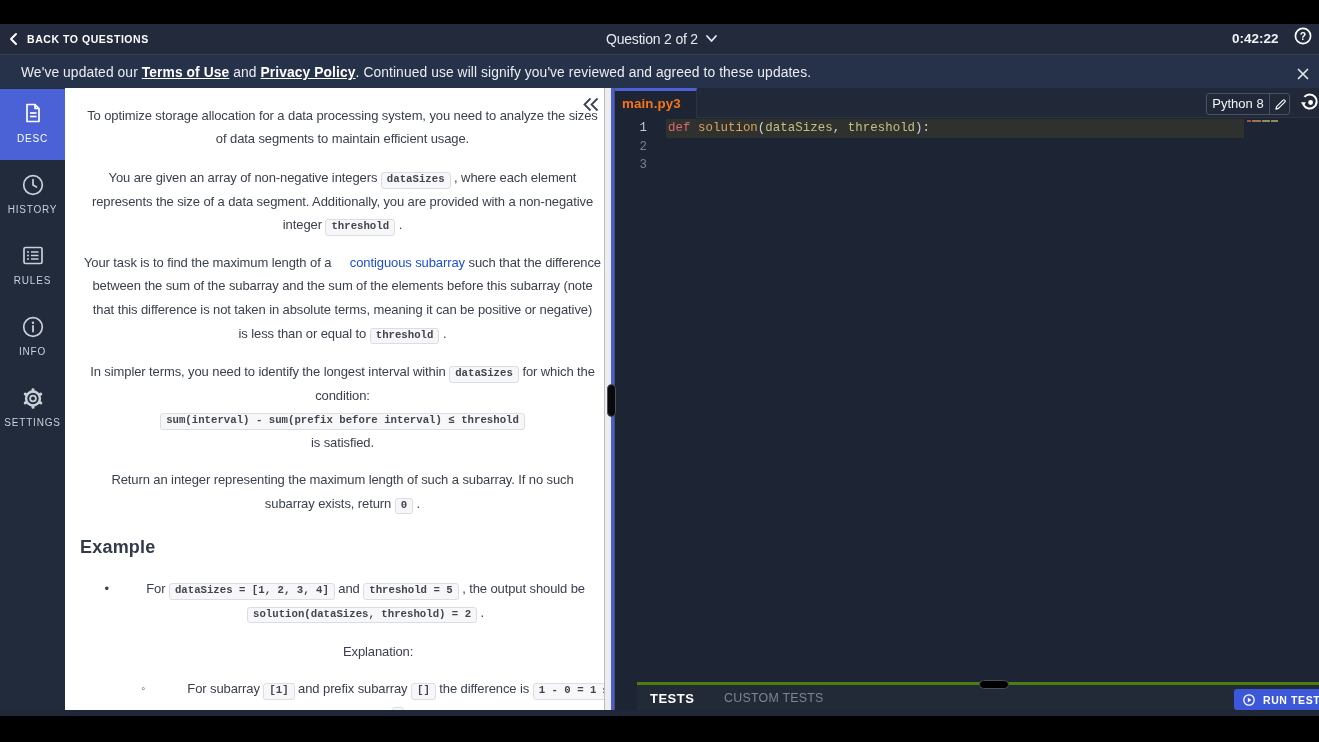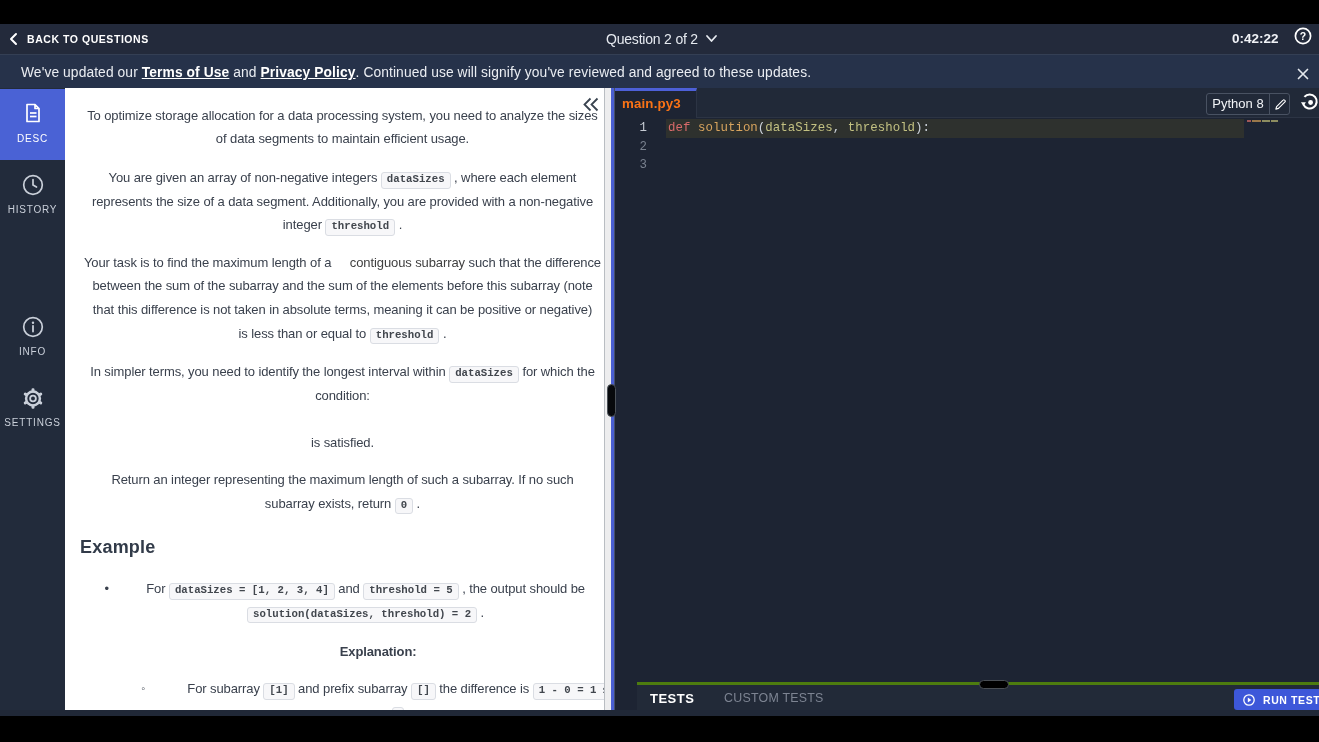--- a/index.html
+++ b/index.html
@@ -18,21 +18,21 @@
 .sbitem svg { position:absolute; left:50%; transform:translateX(-50%); top:14px; }
 .sbsel { background:#4a62d5; color:#fff; }
 
 #desc { position:absolute; left:65px; top:0; width:539px; height:622px; background:#fff; overflow:hidden;text-align:center; }
 #scrolltrack { position:absolute; left:604px; top:0; width:7px; height:622px; background:#ededee; border-left:1px solid #b9bdc2; }
 #vdivider { position:absolute; left:611px; top:0; width:3px; height:622px; background:#4a5fd1; }
 #divedge { position:absolute; left:614px; top:0; width:1px; height:622px; background:#46506a; }
 #pill { position:absolute; left:607px; top:296px; width:9px; height:33px; background:#07090c; border:1px solid #4b5158; border-radius:5px; z-index:5; }
 #desc .para { position:absolute; left:15px; width:525px; font-size:13px; line-height:23.55px; color:#3a414d; letter-spacing:-0.1px; }
 .chip { display:inline-block; font-family:"Liberation Mono", monospace; font-weight:bold; font-size:10.7px; color:#41464d; background:#f7f7f9; border:1px solid #dadde3; border-radius:3px; padding:0px 5px 1px 5px; line-height:13.5px; vertical-align:baseline; letter-spacing:0; }
-.lnk { color:#404040;margin-left:15px; }
+.lnk { color:#1d4ed8;margin-left:15px; }
 
 #editor { position:absolute; left:615px; top:0; width:704px; height:622px; background:#1d2433; }
 #tabbar { position:absolute; left:0; top:0; width:704px; height:30px; background:#212938; border-bottom:1px solid #2c3444; }
 #tab1 { position:absolute; left:0; top:0; width:82px; height:30px; background:#1d2433; border-top:3px solid #4d60d8; border-right:1px solid #2c3444; color:#f97316; font-weight:bold; font-size:13.3px; letter-spacing:0.15px; line-height:26px; padding-left:7px; }
 #langbox { position:absolute; left:591px; top:5px; width:84px; height:22px; border:1px solid #495262; border-radius:3px; color:#f2f4f7; font-size:13px; }
 #resetbtn { position:absolute; left:685px; top:4px; }
 #code { position:absolute; left:0; top:30px; width:704px; height:564px; font-family:"Liberation Mono", monospace; font-size:12.4px; }
 .gutter { position:absolute; width:32px; text-align:right; line-height:18.6px; }
 #rowhl { position:absolute; left:51px; top:1px; width:578px; height:18.6px; background:#2e312e; }
 #codeline { position:absolute; left:53px; top:1px; line-height:18.6px; letter-spacing:0.05px; }
@@ -77,20 +77,32 @@
       <div class="lbl">HISTORY</div>
     </div>
     <div class="sbitem sbsel" style="top:1px">
       <svg width="20" height="21" viewBox="0 0 20 21">
           <path d="M4 1.5 h8 l4 4 v13 h-12 z M12 1.5 v4 h4" fill="none" stroke="#fff" stroke-width="1.7" stroke-linejoin="round"></path>
           <line x1="7" y1="10" x2="13.5" y2="10" stroke="#fff" stroke-width="1.7"></line>
           <line x1="7" y1="13.5" x2="13.5" y2="13.5" stroke="#fff" stroke-width="1.7"></line>
         </svg>
       <div class="lbl">DESC</div>
     </div>
+    <div class="sbitem" style="top:143px">
+      <svg width="21" height="21" viewBox="0 0 21 21">
+          <rect x="1.5" y="2.5" width="18" height="16" rx="1.5" fill="none" stroke="#c9cfd9" stroke-width="1.7"></rect>
+          <circle cx="5.5" cy="7" r="1" fill="#c9cfd9"></circle>
+          <circle cx="5.5" cy="10.5" r="1" fill="#c9cfd9"></circle>
+          <circle cx="5.5" cy="14" r="1" fill="#c9cfd9"></circle>
+          <line x1="8.5" y1="7" x2="16" y2="7" stroke="#c9cfd9" stroke-width="1.6"></line>
+          <line x1="8.5" y1="10.5" x2="16" y2="10.5" stroke="#c9cfd9" stroke-width="1.6"></line>
+          <line x1="8.5" y1="14" x2="16" y2="14" stroke="#c9cfd9" stroke-width="1.6"></line>
+        </svg>
+      <div class="lbl">RULES</div>
+    </div>
     <div class="sbitem" style="top:214px">
       <svg width="22" height="22" viewBox="0 0 22 22">
           <circle cx="11" cy="11" r="9.3" fill="none" stroke="#c9cfd9" stroke-width="1.7"></circle>
           <circle cx="11" cy="6.8" r="1.2" fill="#c9cfd9"></circle>
           <line x1="11" y1="9.8" x2="11" y2="15.5" stroke="#c9cfd9" stroke-width="1.8" stroke-linecap="round"></line>
         </svg>
       <div class="lbl">INFO</div>
     </div>
     <div class="sbitem" style="top:285px">
       <svg width="23" height="23" viewBox="0 0 24 24">
@@ -120,25 +132,25 @@
       <div class="lbl">SETTINGS</div>
     </div>
   </div>
   <div id="desc">
     <svg class="abs" style="left:518px;top:9px" width="16" height="15" viewBox="0 0 16 15">
         <path d="M7.5 1.5 L1.5 7.5 L7.5 13.5 M14.5 1.5 L8.5 7.5 L14.5 13.5" fill="none" stroke="#39434f" stroke-width="1.8"></path>
       </svg>
     <div class="para" style="top:15.7px">To optimize storage allocation for a data processing system, you need to analyze the sizes<br>of data segments to maintain efficient usage.</div>
     <div class="para" style="top:78.2px">You are given an array of non-negative integers <span class="chip">dataSizes</span> , where each element<br>represents the size of a data segment. Additionally, you are provided with a non-negative<br>integer <span class="chip">threshold</span> .</div>
     <div class="para" style="top:162.9px">Your task is to find the maximum length of a <span class="lnk">contiguous subarray</span> such that the difference<br>between the sum of the subarray and the sum of the elements before this subarray (note<br>that this difference is not taken in absolute terms, meaning it can be positive or negative)<br>is less than or equal to <span class="chip">threshold</span> .</div>
-    <div class="para" style="top:272.2px">In simpler terms, you need to identify the longest interval within <span class="chip">dataSizes</span> for which the<br>condition:<br><br>is satisfied.</div>
+    <div class="para" style="top:272.2px">In simpler terms, you need to identify the longest interval within <span class="chip">dataSizes</span> for which the<br>condition:<br><span class="chip">sum(interval) - sum(prefix before interval) ≤ threshold</span><br>is satisfied.</div>
     <div class="para" style="top:380.4px">Return an integer representing the maximum length of such a subarray. If no such<br>subarray exists, return <span class="chip">0</span> .</div>
     <div class="abs" style="left:15px;top:448.5px;font-size:18px;font-weight:600;color:#323b49;letter-spacing:0.2px">Example</div>
     <div class="para" style="top:489.1px;left:50.6px;width:500px"><span class="abs" style="left:-11px">•</span>For <span class="chip">dataSizes = [1, 2, 3, 4]</span> and <span class="chip">threshold = 5</span> , the output should be<br><span class="chip">solution(dataSizes, threshold) = 2</span> .</div>
-    <div class="para" style="top:552px;left:50.6px;font-weight:bold">Explanation:</div>
+    <div class="para" style="top:552px;left:50.6px;font-weight:normal">Explanation:</div>
     <div class="para" style="top:589.3px;left:86.3px;width:500px"><span class="abs" style="left:-10px;font-size:11px">◦</span>For subarray <span class="chip">[1]</span> and prefix subarray <span class="chip">[]</span> the difference is <span class="chip">1 - 0 = 1 ≤</span><br><span class="chip" style="padding:0 2px 1px 2px">5</span> .</div>
   </div>
   <div id="scrolltrack"></div>
   <div id="vdivider"></div>
   <div id="divedge"></div>
   <div id="pill"></div>
   <div id="editor">
     <div id="code">
       <div id="rowhl"></div>
       <div class="gutter" style="top:1px;color:#c6cbd4;line-height:18.6px">1</div>

